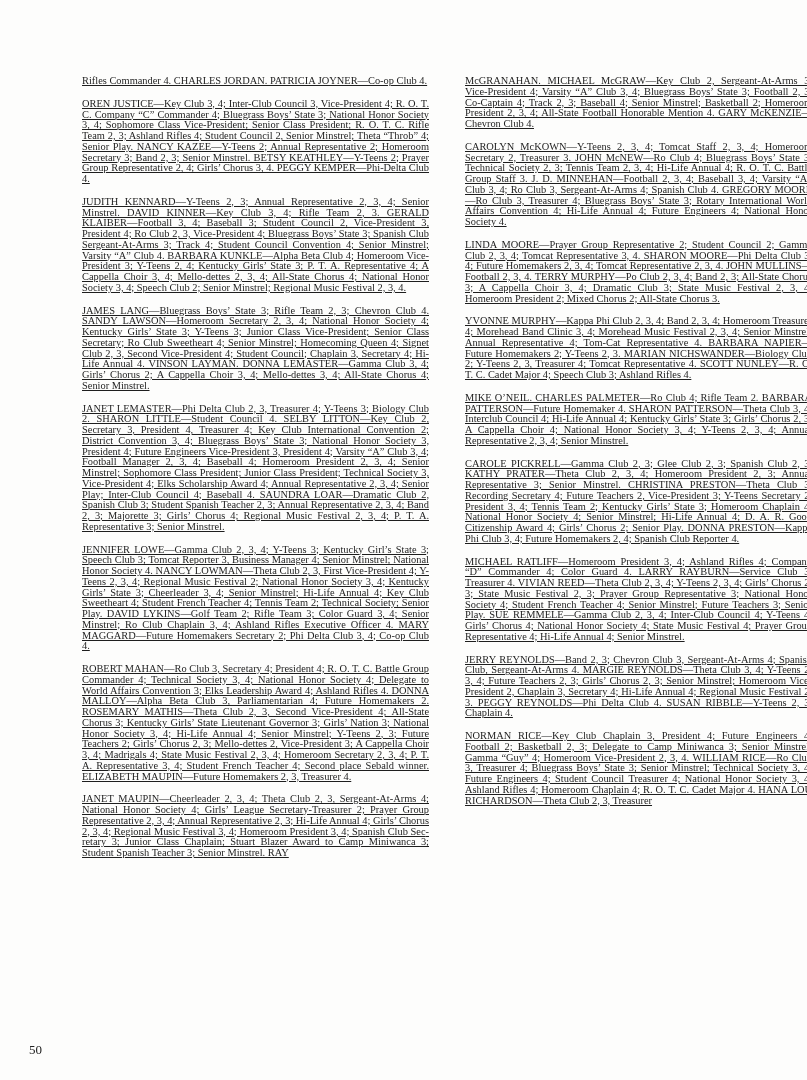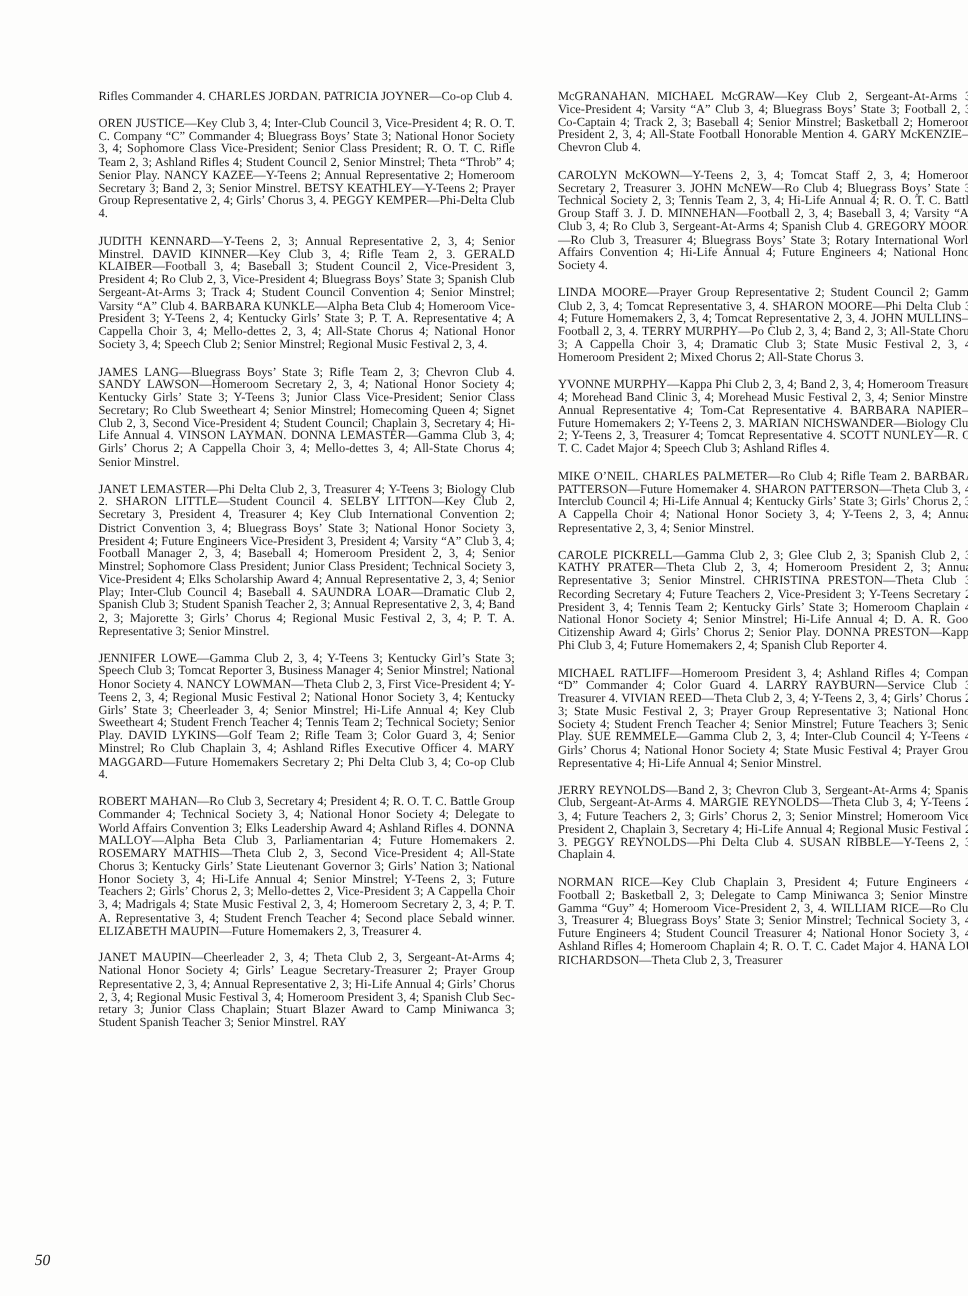--- a/index.html
+++ b/index.html
@@ -5,29 +5,29 @@
   html, body { margin: 0; padding: 0; background: #ffffff; }
   body { width: 807px; height: 1080px; position: relative; overflow: hidden; }
   .page {
     position: absolute; left: 0; top: 0; width: 807px; height: 1080px;
     background: #fdfdfc;
   }
   .column {
     position: absolute; top: 76px; width: 347px;
     font-family: "Liberation Serif", "DejaVu Serif", serif;
     font-size: 10.4px; line-height: 10.75px; color: #1e1e1e;
-    text-align: justify; hyphens: manual;
+    text-align: justify; hyphens: manual; text-decoration: underline;
   }
   .col-left { left: 82px; }
   .col-right { left: 465px; }
   .para { margin: 0 0 12px 0; }
   .page-number {
     position: absolute; left: 29px; top: 1042px;
     font-family: "Liberation Serif", "DejaVu Serif", serif;
-    font-size: 13px; color: #222; font-style: italic;
+    font-size: 13px; color: #222;
   }
 </style>
 </head>
 <body>
 
 <div class="page">
   <div class="column col-left">
     <p class="para">Rifles Commander 4. CHARLES JORDAN. PATRICIA JOY­NER—Co-op Club 4.</p>
     <p class="para">OREN JUSTICE—Key Club 3, 4; Inter-Club Council 3, Vice-President 4; R. O. T. C. Company “C” Commander 4; Bluegrass Boys’ State 3; National Honor Society 3, 4; Sophomore Class Vice-President; Senior Class President; R. O. T. C. Rifle Team 2, 3; Ashland Rifles 4; Student Council 2, Senior Minstrel; Theta “Throb” 4; Senior Play. NANCY KAZEE—Y-Teens 2; Annual Representative 2; Homeroom Secretary 3; Band 2, 3; Senior Mins­trel. BETSY KEATHLEY—Y-Teens 2; Prayer Group Representa­tive 2, 4; Girls’ Chorus 3, 4. PEGGY KEMPER—Phi-Delta Club 4.</p>
     <p class="para">JUDITH KENNARD—Y-Teens 2, 3; Annual Representative 2, 3, 4; Senior Minstrel. DAVID KINNER—Key Club 3, 4; Rifle Team 2, 3. GERALD KLAIBER—Football 3, 4; Baseball 3; Student Council 2, Vice-President 3, President 4; Ro Club 2, 3, Vice-President 4; Bluegrass Boys’ State 3; Spanish Club Sergeant-At-Arms 3; Track 4; Student Council Convention 4; Senior Minstrel; Varsity “A” Club 4. BARBARA KUNKLE—Alpha Beta Club 4; Homeroom Vice-Presi­dent 3; Y-Teens 2, 4; Kentucky Girls’ State 3; P. T. A. Represen­tative 4; A Cappella Choir 3, 4; Mello-dettes 2, 3, 4; All-State Chorus 4; National Honor Society 3, 4; Speech Club 2; Senior Minstrel; Regional Music Festival 2, 3, 4.</p>

